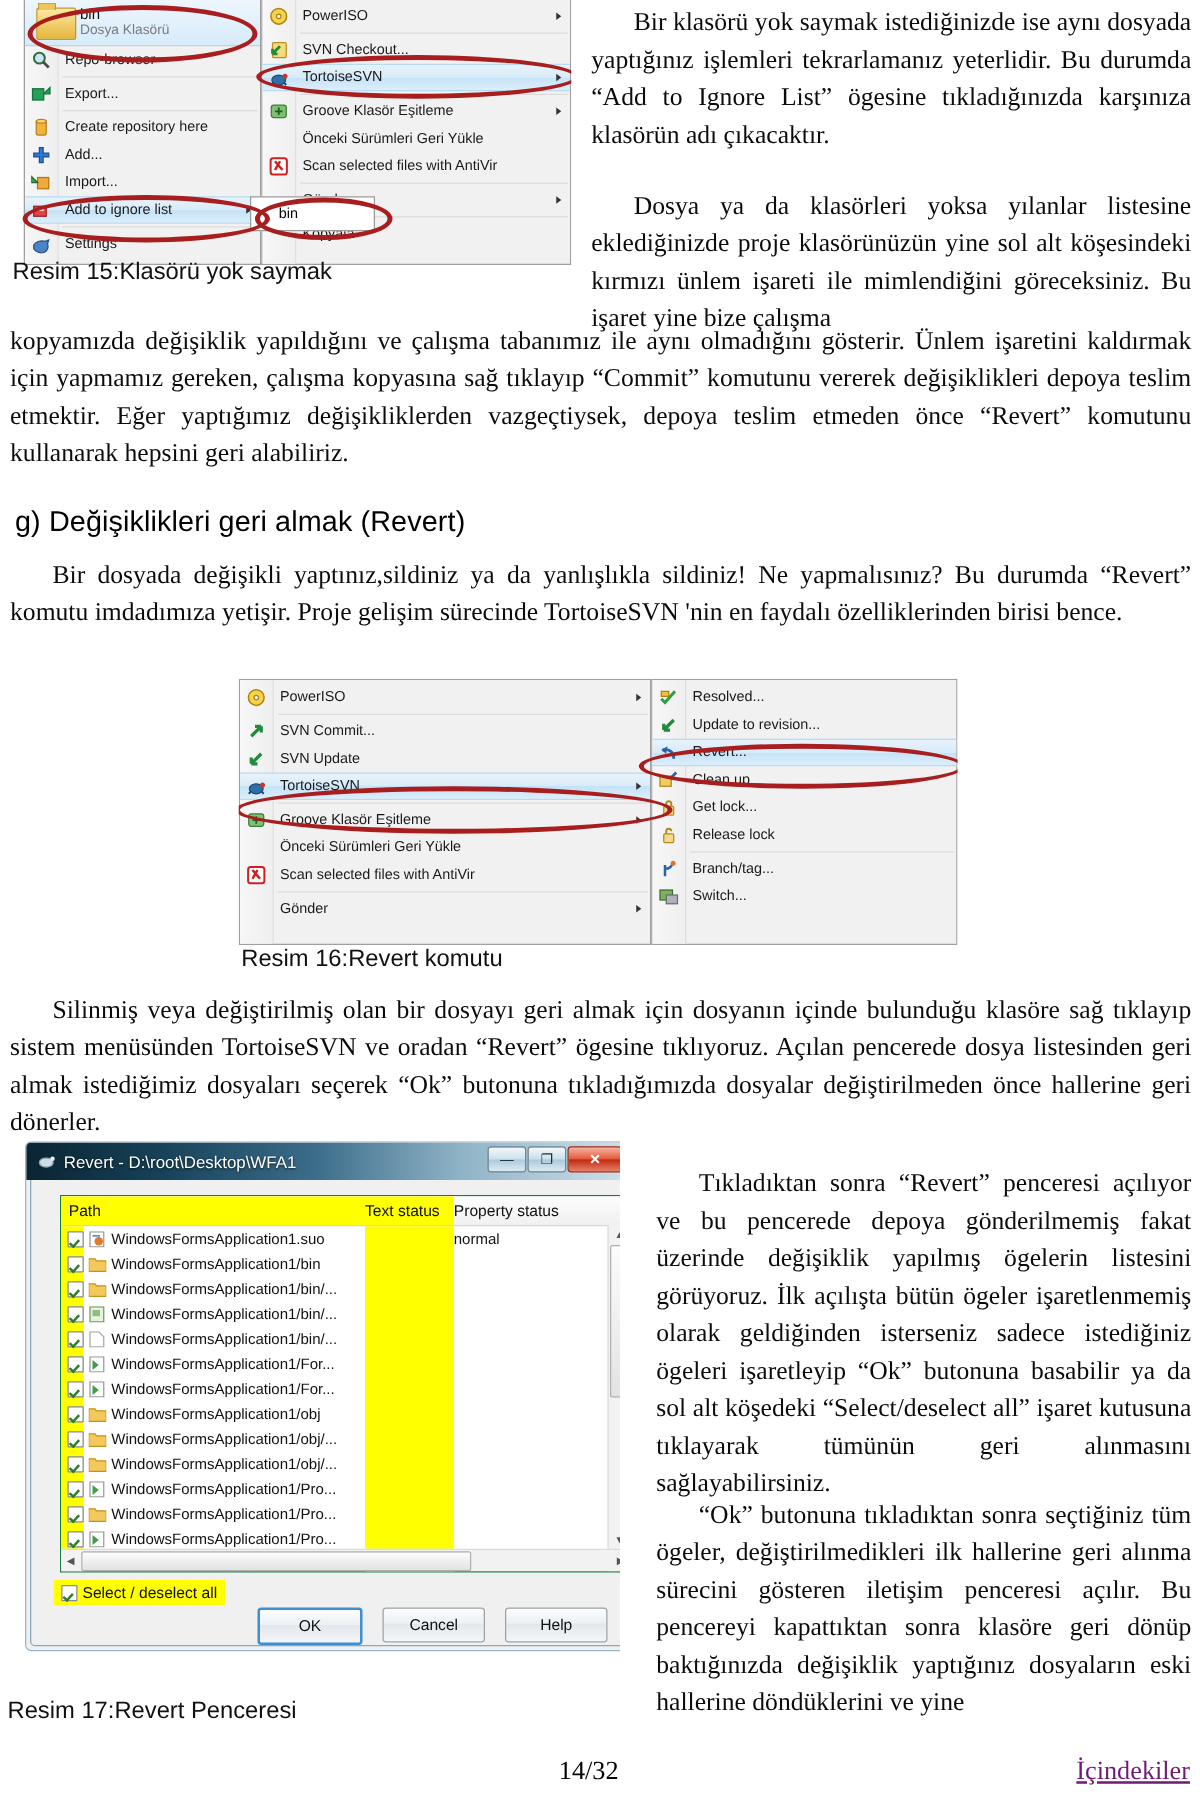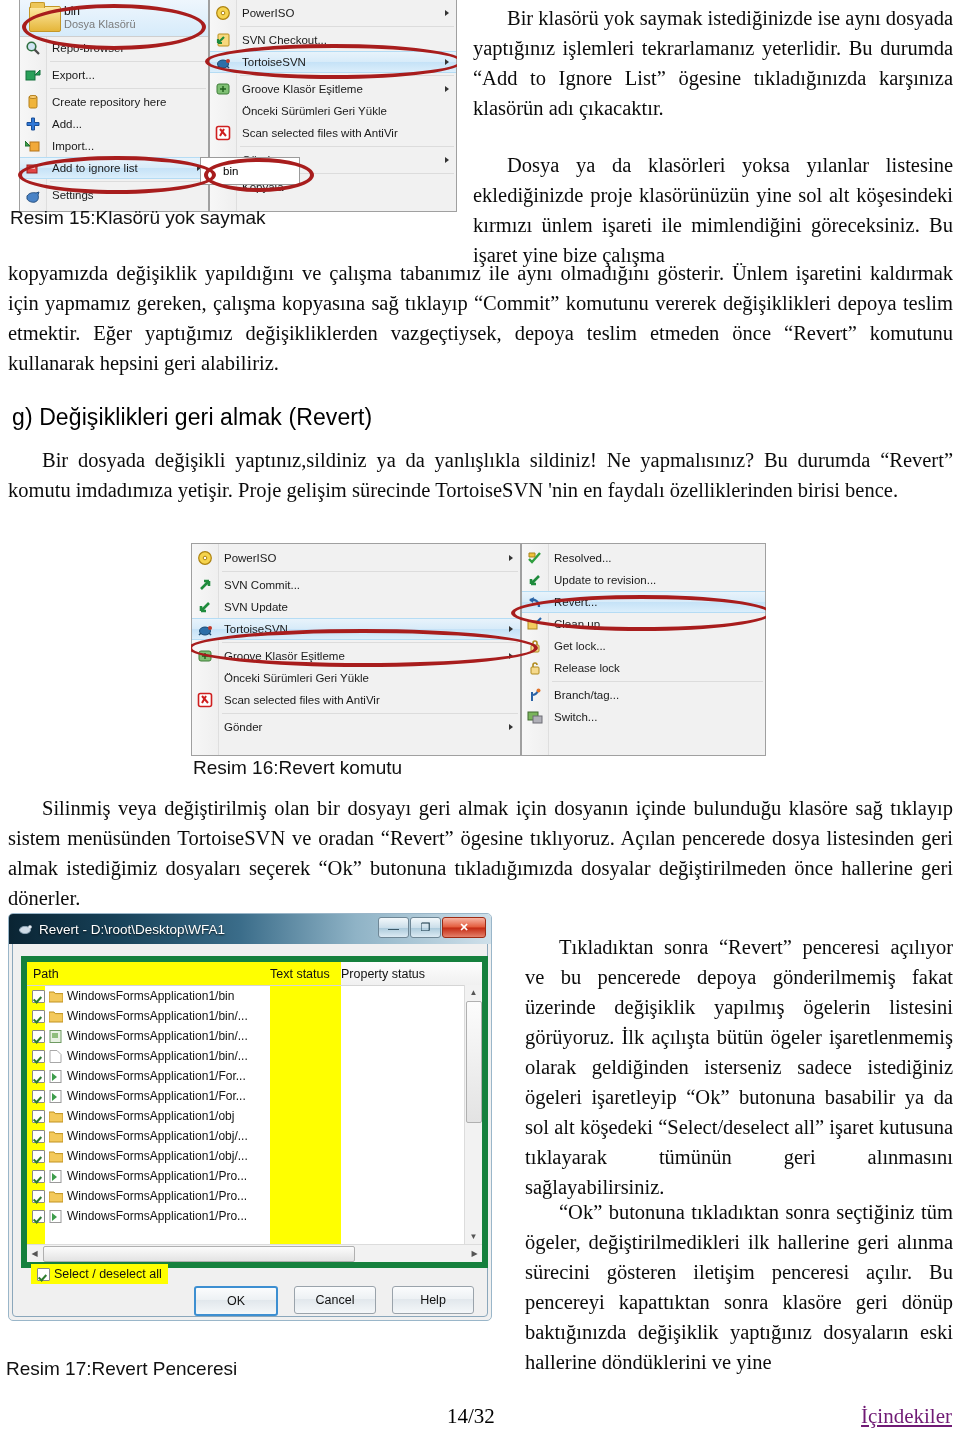--- a/index.html
+++ b/index.html
@@ -168,22 +168,23 @@
     display:flex;align-items:center;justify-content:center;
     font-size:11px;color:#0b2b3c;
   }
   .wbtn.close {
     width:42px;
     background: linear-gradient(to bottom,#f7b4a3,#e35b3c 48%,#c32a12 52%,#e5806a);
     border-color:#9d2b14; color:#fff; font-weight:bold;
   }
   .listbox {
     position:absolute;
-    background:#fff; border:6px solid #15803d;
+    background:#fff; border:1px solid #15803d;
     overflow:hidden;
+    margin-left:15px;
   }
   .lhead {
     height:23px; display:flex; align-items:center;
     background: linear-gradient(to bottom,#fdfdfd,#f0f0f0);
     border-bottom:1px solid #d5d5d5;
     font-size:12.5px; color:#111;
   }
   .lhead .c1 { width:243px; padding-left:6px; box-sizing:border-box; }
   .lhead .c2 { width:71px; }
   .lhead .c3 { flex:1; }
@@ -574,21 +575,21 @@
   <div class="ellipse" style="left:-3px; top:86px; width:342px; height:30px;"></div>
   <div class="ellipse" style="left:320px; top:52px; width:253px; height:28px;"></div>
 </div>
 
 <div class="caption" style="left:193px; top:757px;">Resim 16:Revert komutu</div>
 
 <div class="para indent" style="left:8px; top:793px; width:945px;">Silinmiş veya değiştirilmiş olan bir dosyayı geri almak için dosyanın içinde bulunduğu klasöre sağ tıklayıp sistem menüsünden TortoiseSVN ve oradan “Revert” ögesine tıklıyoruz. Açılan pencerede dosya listesinden geri almak istediğimiz dosyaları seçerek “Ok” butonuna tıkladığımızda dosyalar değiştirilmeden önce hallerine geri dönerler.</div>
 
 <div class="shot" style="left:0px; top:913px; width:496px; height:441px;">
 
-  <div class="dlg" style="left:8px; top:0px; width:484px; height:408px;">
+  <div class="dlg" style="left:20px; top:0px; width:484px; height:408px;">
     <div class="dlg-frame"></div>
 
     <div class="titlebar">
       <span class="winicon">
         <svg width="16" height="16" viewBox="0 0 16 16">
             <ellipse cx="8" cy="9" rx="5.5" ry="3.6" fill="#cfdbe6" stroke="#8fa5b6"></ellipse>
             <circle cx="13" cy="6" r="1.8" fill="#e8eef4"></circle>
           </svg>
       </span>
       <span class="tt">Revert - D:\root\Desktop\WFA1</span>
@@ -611,20 +612,33 @@
 
       <div style="position:relative;">
 
         <div style="position:absolute;left:0;top:0;width:18px;height:281px;background:#ffff00;"></div>
         <div style="position:absolute;left:243px;top:0;width:71px;height:281px;background:#ffff00;"></div>
 
         <div class="lrow">
           <span class="c1">
               <span class="chk"></span>
               <span class="ficon"><svg width="14" height="13" viewBox="0 0 14 13">
+                  <rect x="1" y="0.5" width="11" height="12" fill="#fff" stroke="#9a9a9a"></rect>
+                  <circle cx="8" cy="8" r="3.4" fill="#e07a2c"></circle>
+                  <path d="M3 3h6v1.4H3z" fill="#5b8ec9"></path>
+                </svg></span>
+              <span>WindowsFormsApplication1.suo</span>
+            </span>
+          <span class="c2">missing</span>
+          <span class="c3">normal</span>
+        </div>
+        <div class="lrow">
+          <span class="c1">
+              <span class="chk"></span>
+              <span class="ficon"><svg width="14" height="13" viewBox="0 0 14 13">
                   <path d="M0 2h5l1.2 1.6H14V12H0z" fill="#f3c95c" stroke="#c19320"></path>
                 </svg></span>
               <span>WindowsFormsApplication1/bin</span>
             </span>
           <span class="c2">deleted</span>
           <span class="c3"></span>
         </div>
         <div class="lrow">
           <span class="c1">
               <span class="chk"></span>

